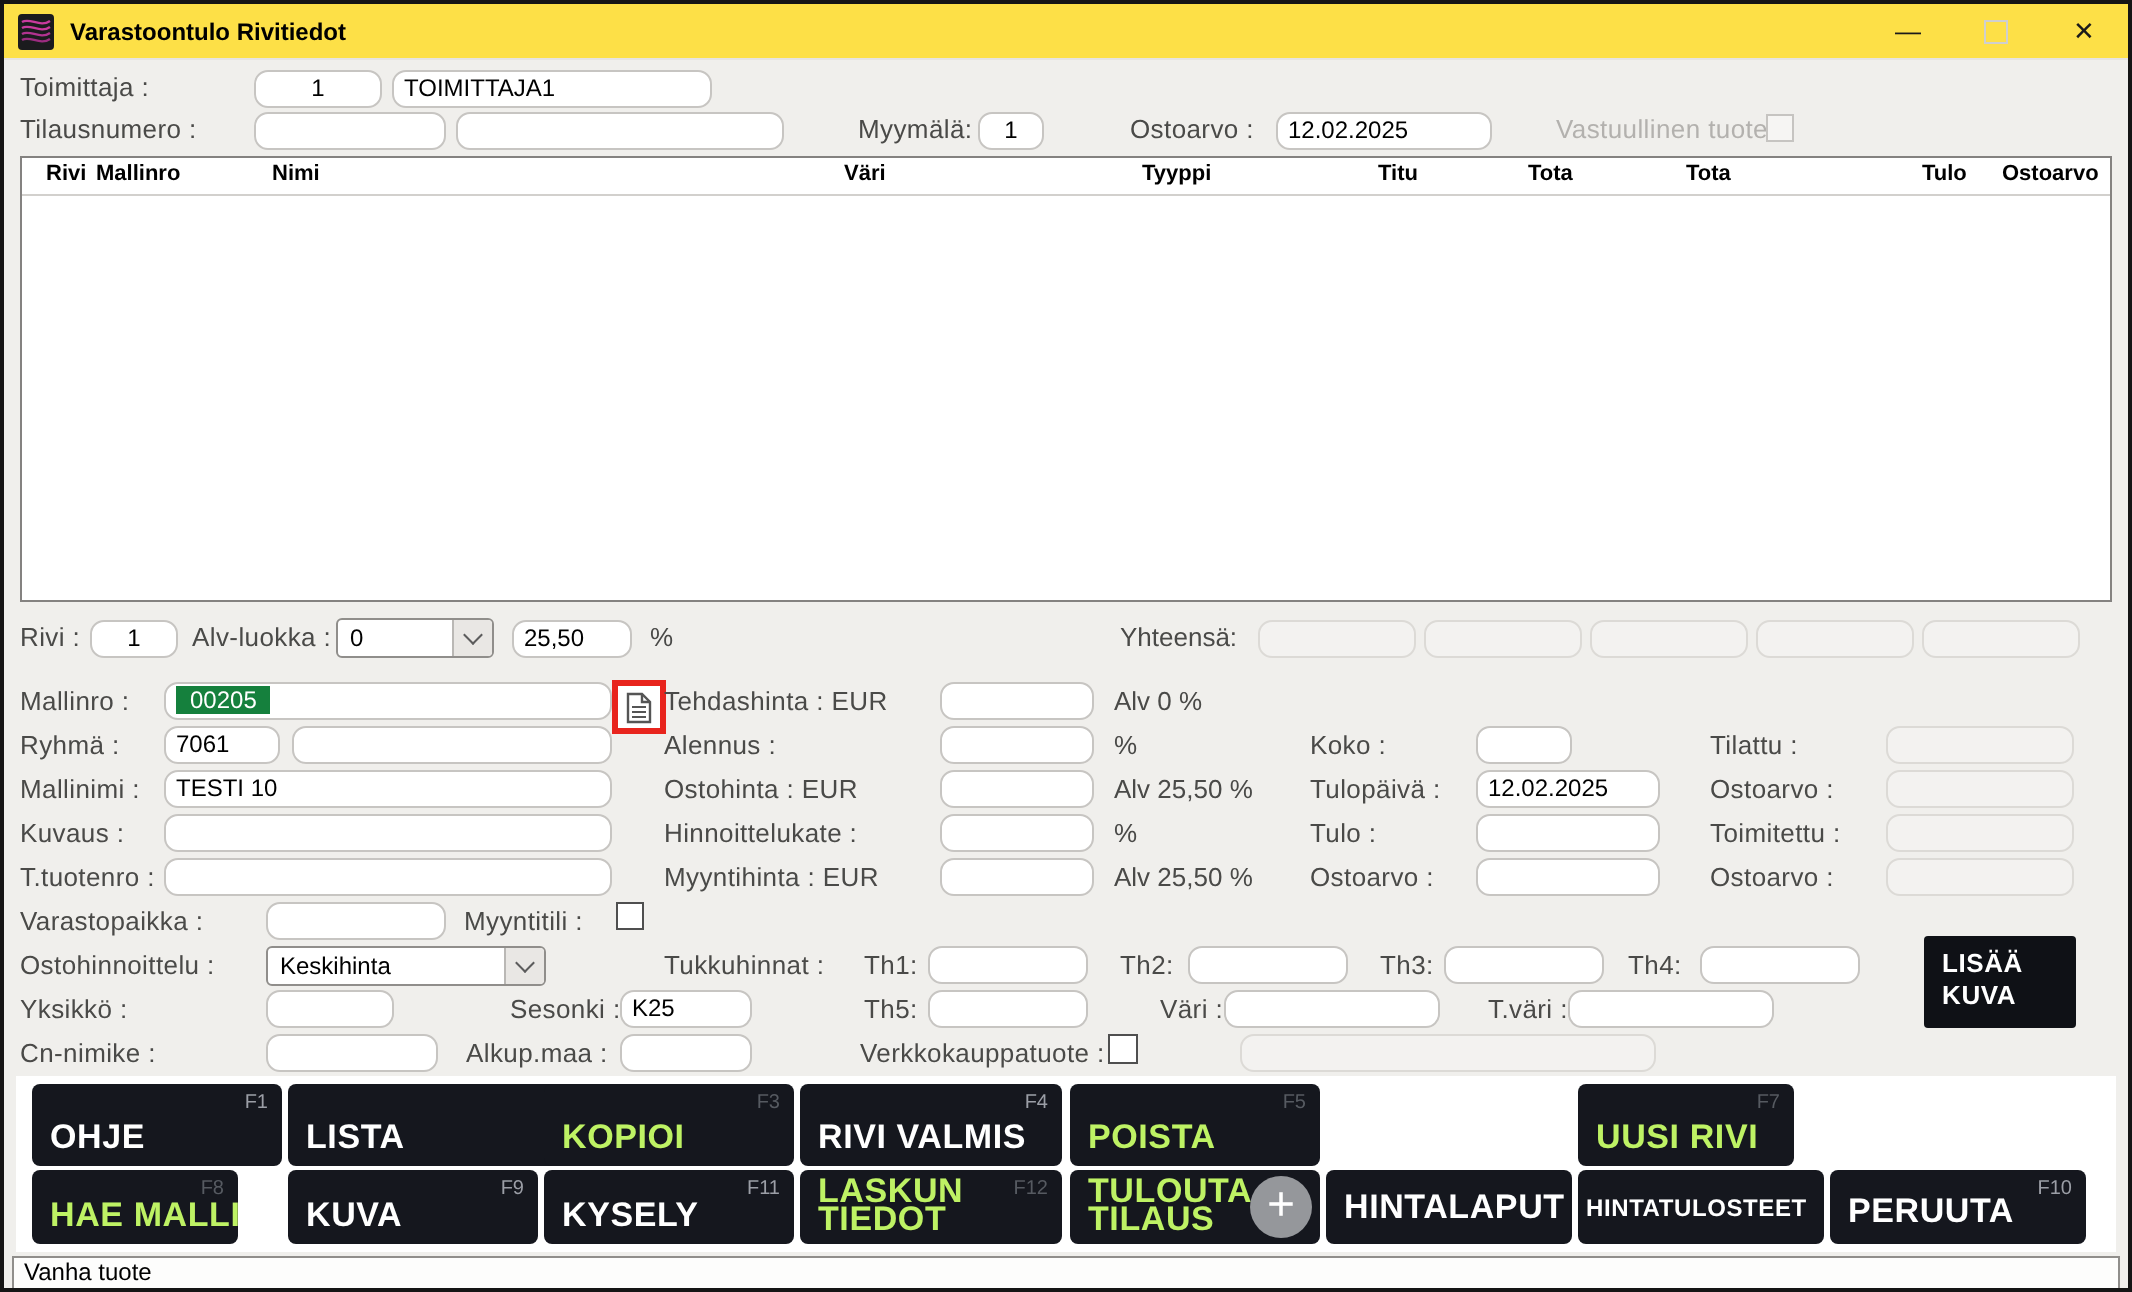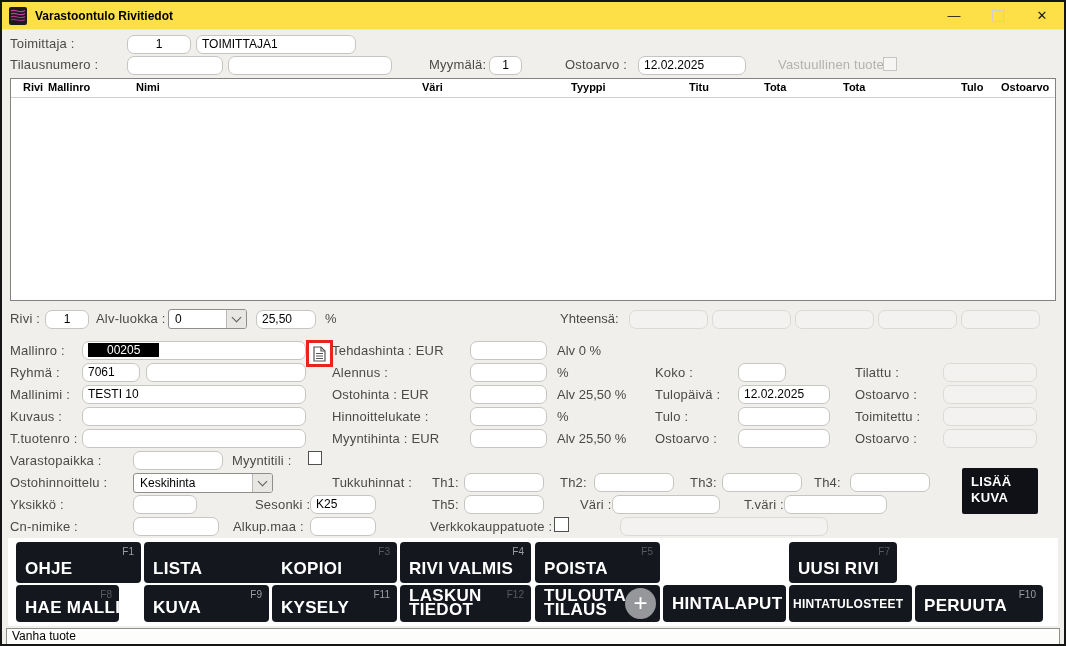--- a/index.html
+++ b/index.html
@@ -13,21 +13,21 @@
   .wcb{width:44px;height:100%;display:flex;align-items:center;justify-content:center;font-size:13px;color:#1a1a1a;}
   .maxbox{width:10px;height:10px;border:1px solid #cfcfcf;}
   
   .lbl{position:absolute;font-size:13px;color:#4a4a48;white-space:nowrap;letter-spacing:.2px;}
   .lbl.gray{color:#b3b1ae;}
   .sfx{position:absolute;font-size:13px;color:#4a4a48;white-space:nowrap;}
   .fld{position:absolute;height:19px;background:#fff;border:1px solid #c7c5c2;border-radius:7px;box-sizing:border-box;
        font-size:12px;color:#000;line-height:16px;padding:0 5px;overflow:hidden;white-space:nowrap;}
   .fld.ro{background:#f3f2f0;border-color:#dcdad6;}
   .fld.center{text-align:center;}
-  .sel{background:#000000;color:#fff;padding:0 19px;}
+  .sel{background:#15803d;color:#fff;padding:0 7px;}
   .cb{position:absolute;width:14px;height:14px;background:#fff;border:1px solid #4f4f4f;box-sizing:border-box;}
   .cb.dis{border-color:#c6c4c1;background:#f6f5f3;}
   .combo{position:absolute;height:20px;background:#fff;border:1px solid #908e8b;border-radius:3px;box-sizing:border-box;}
   .combo .val{position:absolute;left:6px;top:2px;font-size:12px;color:#000;}
   .combo .arw{position:absolute;right:0;top:0;bottom:0;width:19px;background:#e9e7e4;border-left:1px solid #bab8b5;
        display:flex;align-items:center;justify-content:center;border-radius:0 2px 2px 0;}
   .chev{width:6px;height:6px;border-right:1.5px solid #5c5c5c;border-bottom:1.5px solid #5c5c5c;transform:rotate(45deg);margin-top:-3px;}
   
   .grid{position:absolute;left:8px;top:76px;width:1046px;height:223px;background:#fff;border:1px solid #848280;box-sizing:border-box;}
   .grid .hdr{position:relative;height:18px;border-bottom:1px solid #d2d0cd;}
@@ -36,21 +36,21 @@
   .icnbtn{position:absolute;left:304px;top:338px;width:27px;height:27px;background:#fff;border:3px solid #e8241d;
        box-sizing:border-box;display:flex;align-items:center;justify-content:center;}
   
   .imgbtn{position:absolute;left:960px;top:466px;width:76px;height:46px;background:#0f1116;color:#fff;border-radius:2px;
        box-sizing:border-box;padding:6px 0 0 9px;font-size:13px;font-weight:700;line-height:16px;letter-spacing:.3px;}
   
   .strip{position:absolute;left:6px;top:536px;width:1050px;height:88px;background:#fff;}
   .btn{position:absolute;background:#15171e;border-radius:4px;box-sizing:border-box;}
   .btn .lab{position:absolute;left:9px;bottom:7px;font-size:17px;font-weight:700;color:#fff;letter-spacing:.3px;white-space:nowrap;line-height:14px;}
   .btn .lab.wrap{white-space:normal;width:84px;bottom:5px;}
-  .btn.dis .lab{color:#ffffff;}
+  .btn.dis .lab{color:#bef264;}
   .btn .fk{position:absolute;top:4px;right:7px;font-size:10px;color:#9b9ea6;}
   .btn.dis .fk{color:#565a61;}
   .badge{position:absolute;right:4px;top:3px;width:31px;height:31px;border-radius:50%;background:#95979b;color:#fff;
        font-size:24px;line-height:29px;text-align:center;}
   
   .status{position:absolute;left:4px;top:626px;width:1054px;height:17px;background:#fdfdfc;border:1px solid #908e8b;
        box-sizing:border-box;font-size:12px;line-height:14px;padding-left:5px;color:#000;}
 </style>
 </head>
 <body>

